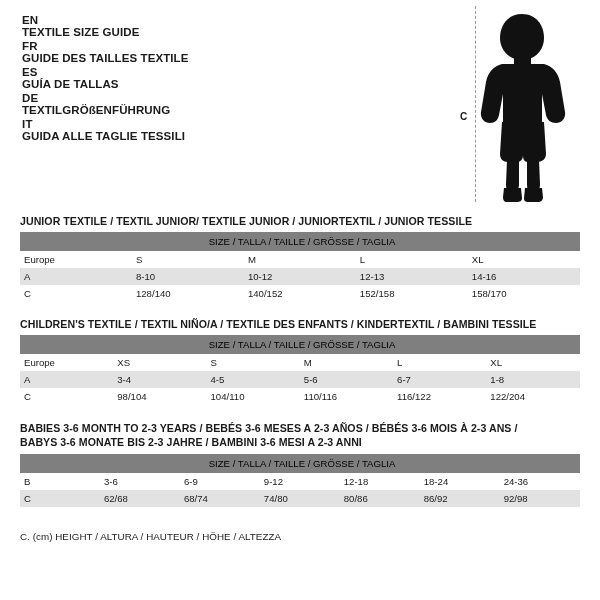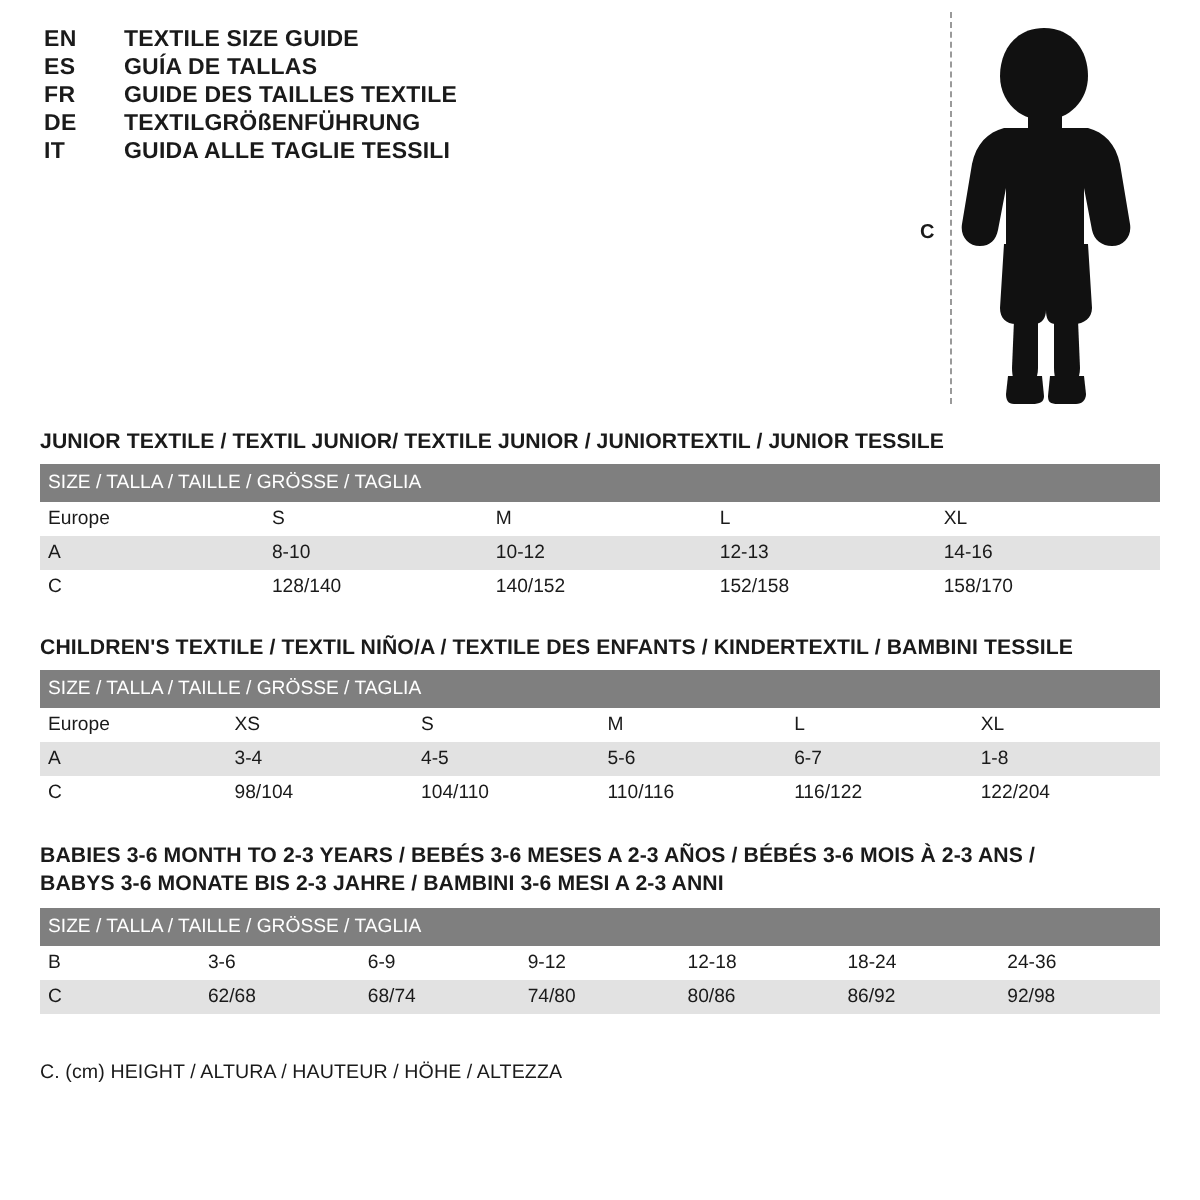--- a/index.html
+++ b/index.html
@@ -25,20 +25,21 @@
   .header {
     position: absolute;
     left: 22px;
     top: 14px;
     width: 420px;
   }
   .header-row {
     display: flex;
     align-items: baseline;
     margin-bottom: 2px;
+    flex-direction: column;
   }
   .lang-code {
     width: 40px;
     font-size: 11.5px;
     font-weight: bold;
     letter-spacing: 0.2px;
   }
   .lang-title {
     font-size: 11.5px;
     font-weight: bold;
@@ -98,21 +99,22 @@
     table-layout: fixed;
   }
   td {
     font-size: 9.6px;
     padding: 3px 0 3px 4px;
     vertical-align: middle;
     white-space: nowrap;
   }
   tr.headrow {
     background: #7f7f7f;
-    color: #ffffff;
+    color: #000000;
+    text-align: center;
   }
   tr.headrow td {
     font-size: 9.6px;
     padding: 4px 0 4px 4px;
     font-weight: normal;
   }
   tr.shaded {
     background: #e2e2e2;
   }
   tr.plain {
@@ -139,26 +141,26 @@
 <body>
 
 <div class="page">
 
   <div class="header">
     <div class="header-row">
       <span class="lang-code">EN</span>
       <span class="lang-title">TEXTILE SIZE GUIDE</span>
     </div>
     <div class="header-row">
+      <span class="lang-code">FR</span>
+      <span class="lang-title">GUIDE DES TAILLES TEXTILE</span>
+    </div>
+    <div class="header-row">
       <span class="lang-code">ES</span>
       <span class="lang-title">GUÍA DE TALLAS</span>
-    </div>
-    <div class="header-row">
-      <span class="lang-code">FR</span>
-      <span class="lang-title">GUIDE DES TAILLES TEXTILE</span>
     </div>
     <div class="header-row">
       <span class="lang-code">DE</span>
       <span class="lang-title">TEXTILGRÖßENFÜHRUNG</span>
     </div>
     <div class="header-row">
       <span class="lang-code">IT</span>
       <span class="lang-title">GUIDA ALLE TAGLIE TESSILI</span>
     </div>
   </div>

